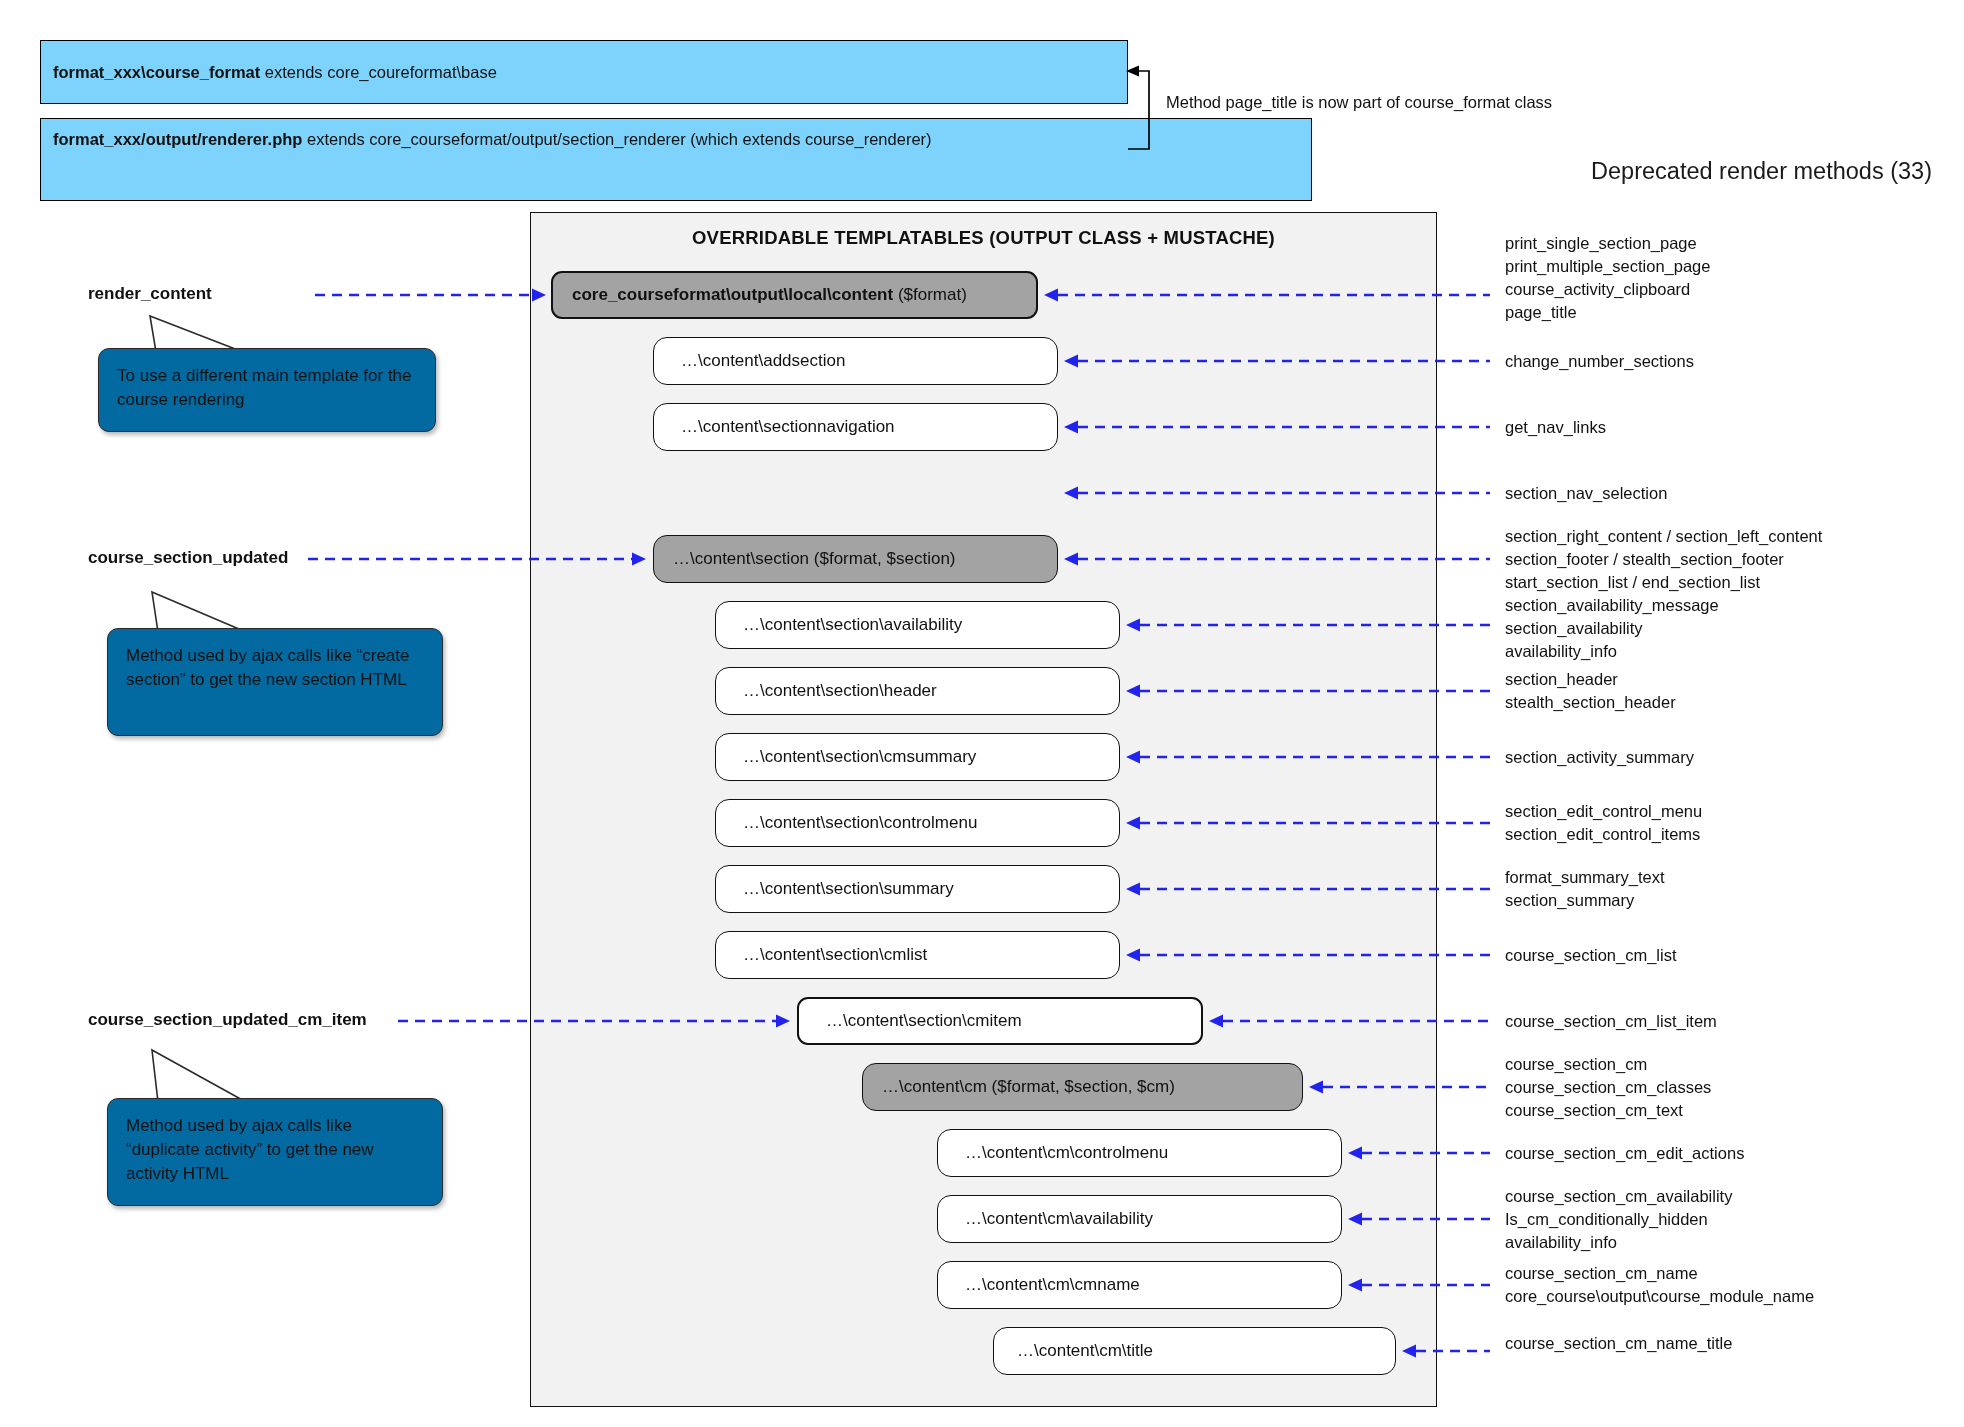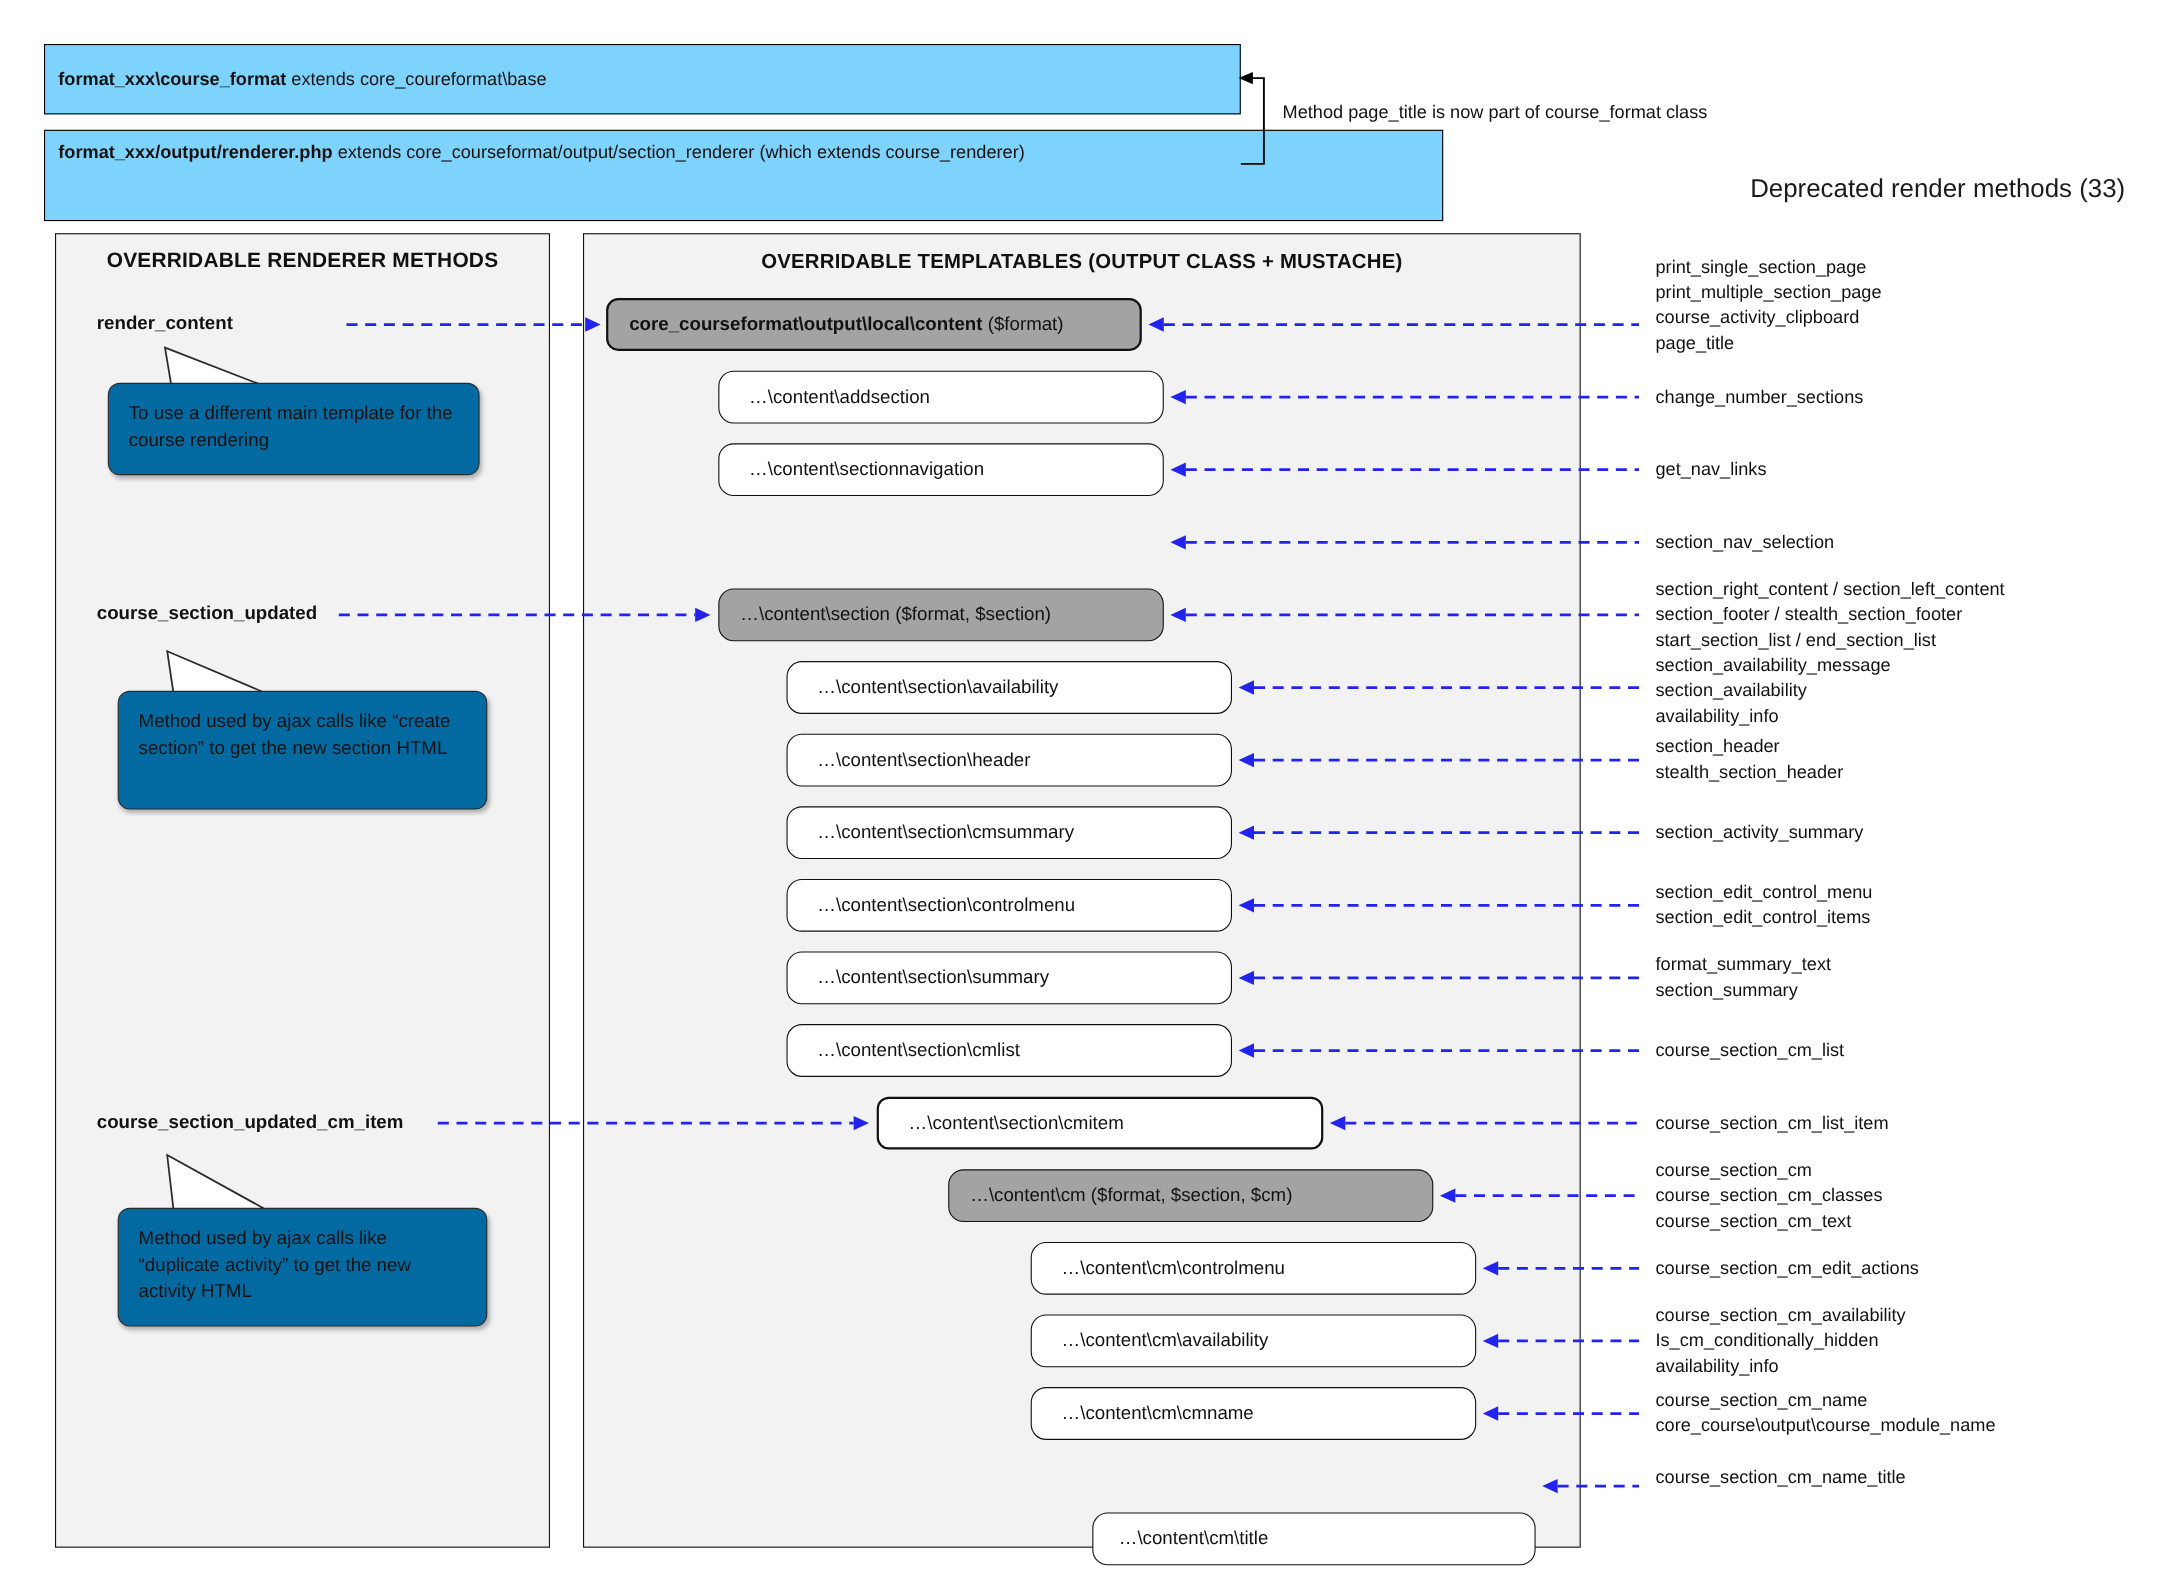--- a/index.html
+++ b/index.html
@@ -35,21 +35,21 @@
     display:flex;align-items:center;padding-left:27px;font-size:17px;white-space:nowrap;z-index:6;box-sizing:border-box;}
   .tbox .b{font-weight:bold;}
   .tbox.orange{background:#a3a3a3;padding-left:19px;}
   .tbox.thick{border-width:2.6px;border-radius:11px;}
   .lv0{left:551px;width:487px;padding-left:19px;}
   .lv1{left:653px;width:405px;}
   .lv2{left:715px;width:405px;}
   .lv3{left:797px;width:406px;}
   .lv4{left:862px;width:441px;}
   .lv5{left:937px;width:405px;}
-  .lv6{left:993px;width:403px;padding-left:23px;margin-top:48px;}
+  .lv6{left:993px;width:403px;padding-left:23px;}
 
   
   .dgroup{position:absolute;left:1505px;font-size:16.5px;line-height:23px;z-index:4;white-space:nowrap;}
 </style>
 </head>
 <body>
 
 <div class="canvas">
 
   <svg class="overlay" viewBox="0 0 1964 1427" xmlns="http://www.w3.org/2000/svg">
@@ -118,23 +118,20 @@
 
   <div class="topbox topbox1">
     <span><span class="b">format_xxx\course_format</span><span> extends core_coureformat\base</span></span>
   </div>
   <div class="topbox topbox2">
     <span class="b">format_xxx/output/renderer.php</span><span> extends core_courseformat/output/section_renderer (which extends course_renderer)</span>
   </div>
   <div class="bracket-note">Method page_title is now part of course_format class</div>
   <div class="dep-heading">Deprecated render methods (33)</div>
 
-  <div class="panel panel-left">
-    <div class="panel-title">OVERRIDABLE RENDERER METHODS</div>
-  </div>
   <div class="panel panel-mid">
     <div class="panel-title">OVERRIDABLE TEMPLATABLES (OUTPUT CLASS + MUSTACHE)</div>
   </div>
 
   <div class="method" style="left:88px;top:284px;">render_content</div>
   <div class="method" style="left:88px;top:548px;">course_section_updated</div>
   <div class="method" style="left:88px;top:1010px;">course_section_updated_cm_item</div>
 
   <div class="bubble" style="left:98px;top:348px;width:300px;height:52px;">
     <span>To use a different main template for the course rendering</span>

